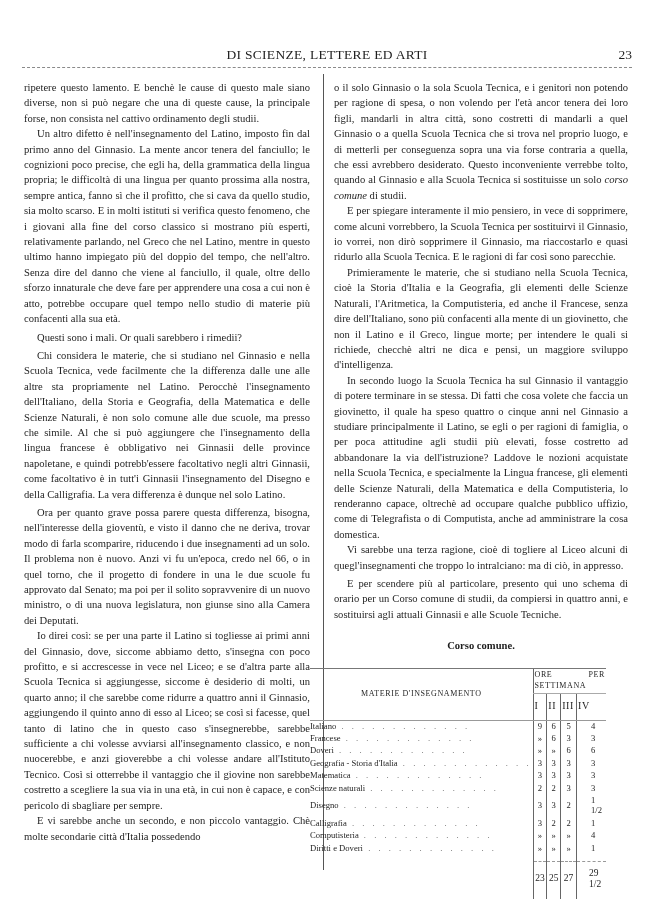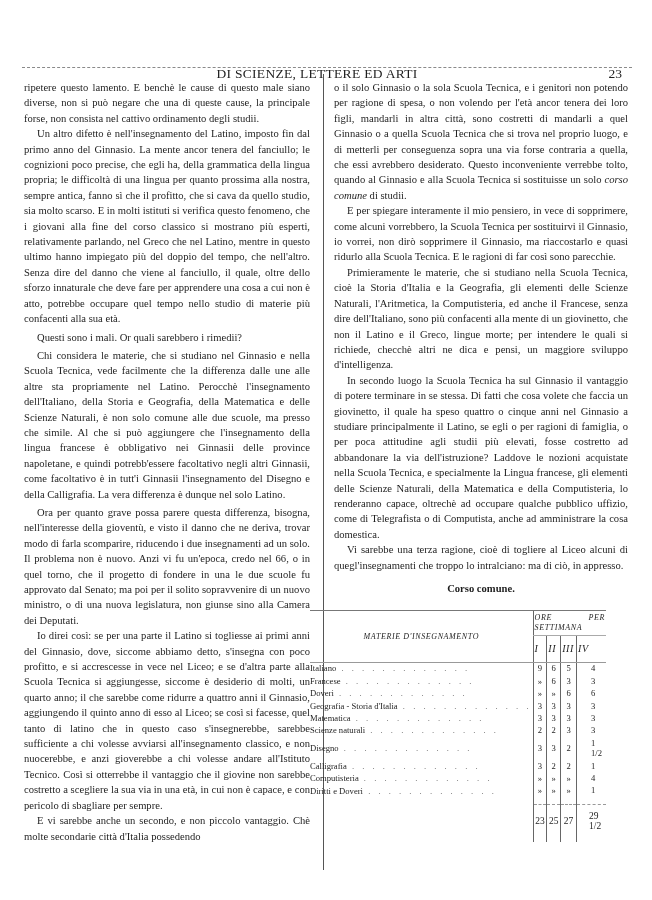--- a/index.html
+++ b/index.html
@@ -2,21 +2,21 @@
 <html><head>
 <meta charset="utf-8">
 <style>
   html, body { margin: 0; padding: 0; background: #ffffff; }
   body {
     width: 652px; height: 900px; position: relative; overflow: hidden;
     font-family: "DejaVu Serif", "Liberation Serif", serif;
     color: #1e1e1e;
   }
   .running-head {
-    position: absolute; left: 12px; top: 43px; width: 610px; height: 22px; margin-top: 19px;
+    position: absolute; left: 22px; top: 43px; width: 610px; height: 22px;
   }
   .running-head .title {
     position: absolute; left: 0; right: 0; top: 4px; text-align: center;
     font-size: 13.5px; letter-spacing: 0.3px; font-family: "Liberation Serif", serif;
   }
   .running-head .page-no {
     position: absolute; right: 0; top: 4px; font-size: 13.5px; font-family: "Liberation Serif", serif;
   }
   .head-rule {
     position: absolute; left: 22px; top: 67px; width: 610px; height: 1px;
@@ -31,26 +31,26 @@
   .col-right { left: 334px; width: 294px; }
   .col p { margin: 0; text-indent: 0; }
   .col p.ind { text-indent: 13px; }
   .col p.gap { margin-top: 3px; }
   .col em { font-style: italic; }
   .col-rule {
     position: absolute; left: 323px; top: 74px; width: 1px; height: 796px;
     background: #555;
   }
   .table-title {
-    text-align: center; font-weight: bold; font-size: 10.6px; margin-top: 8px; margin-bottom: 14px;
+    text-align: center; font-weight: bold; font-size: 10.6px; margin-top: 16px; margin-bottom: 14px;
   }
   table.orario {
     border-collapse: collapse; font-size: 8.6px; line-height: 10.4px; width: 296px; margin-left: -24px;
   }
-  table.orario th { font-weight: normal; font-size: 8px; letter-spacing: 0.6px; font-style: italic; }
+  table.orario th { font-weight: normal; font-size: 8px; letter-spacing: 0.6px; }
   table.orario .top-rule td, table.orario .top-rule th { border-top: 1px solid #777; }
   table.orario th.mat { text-align: center; vertical-align: middle; height: 48px; border-bottom: 1px solid #999; }
   table.orario th.ore { border-left: 1px solid #666; height: 22px; border-bottom: 1px solid #aaa; }
   table.orario th.yr { border-left: 1px solid #666; height: 24px; border-bottom: 1px solid #999; font-size: 10px; }
   table.orario td.subj { text-align: left; padding-left: 0; white-space: nowrap; overflow: hidden; }
   table.orario td.subj .dots { color: #555; letter-spacing: 3px; }
   table.orario td.v { text-align: center; border-left: 1px solid #666; }
   table.orario td.v4 { text-align: left; padding-left: 14px; border-left: 1px solid #666; }
   table.orario tr.first td { padding-top: 0; }
   table.orario tr.last td { padding-bottom: 8px; }
@@ -77,20 +77,21 @@
 </div>
 
 <div class="col-rule"></div>
 
 <div class="col col-right">
   <p><span>o il solo Ginnasio o la sola Scuola Tecnica, e i genitori non potendo per ragione di spesa, o non volendo per l'età ancor tenera dei loro figli, mandarli in altra città, sono costretti di mandarli a quel Ginnasio o a quella Scuola Tecnica che si trova nel proprio luogo, e di metterli per conseguenza sopra una via forse contraria a quella, che essi avrebbero desiderato. Questo inconveniente verrebbe tolto, quando al Ginnasio e alla Scuola Tecnica si sostituisse un solo </span><em>corso comune</em><span> di studii.</span></p>
   <p class="ind">E per spiegare interamente il mio pensiero, in vece di sopprimere, come alcuni vorrebbero, la Scuola Tecnica per sostituirvi il Ginnasio, io vorrei, non dirò sopprimere il Ginnasio, ma riaccostarlo e quasi ridurlo alla Scuola Tecnica. E le ragioni di far così sono parecchie.</p>
   <p class="ind">Primieramente le materie, che si studiano nella Scuola Tecnica, cioè la Storia d'Italia e la Geografia, gli elementi delle Scienze Naturali, l'Aritmetica, la Computisteria, ed anche il Francese, senza dire dell'Italiano, sono più confacenti alla mente di un giovinetto, che non il Latino e il Greco, lingue morte; per intendere le quali si richiede, checchè altri ne dica e pensi, un maggiore sviluppo d'intelligenza.</p>
   <p class="ind">In secondo luogo la Scuola Tecnica ha sul Ginnasio il vantaggio di potere terminare in se stessa. Di fatti che cosa volete che faccia un giovinetto, il quale ha speso quattro o cinque anni nel Ginnasio a studiare principalmente il Latino, se egli o per ragioni di famiglia, o per poca attitudine agli studii più elevati, fosse costretto ad abbandonare la via dell'istruzione? Laddove le nozioni acquistate nella Scuola Tecnica, e specialmente la Lingua francese, gli elementi delle Scienze Naturali, della Matematica e della Computisteria, lo renderanno capace, oltrechè ad occupare qualche pubblico uffizio, come di Telegrafista o di Computista, anche ad amministrare la cosa domestica.</p>
   <p class="ind">Vi sarebbe una terza ragione, cioè di togliere al Liceo alcuni di quegl'insegnamenti che troppo lo intralciano: ma di ciò, in appresso.</p>
+  <p class="ind gap">E per scendere più al particolare, presento qui uno schema di orario per un Corso comune di studii, da compiersi in quattro anni, e sostituirsi agli attuali Ginnasii e alle Scuole Tecniche.</p>
 
   <div class="table-title">Corso comune.</div>
 
   <table class="orario">
     <colgroup>
       <col style="width:150px">
         <col style="width:28px">
         <col style="width:28px">
         <col style="width:28px">
         <col style="width:62px">

